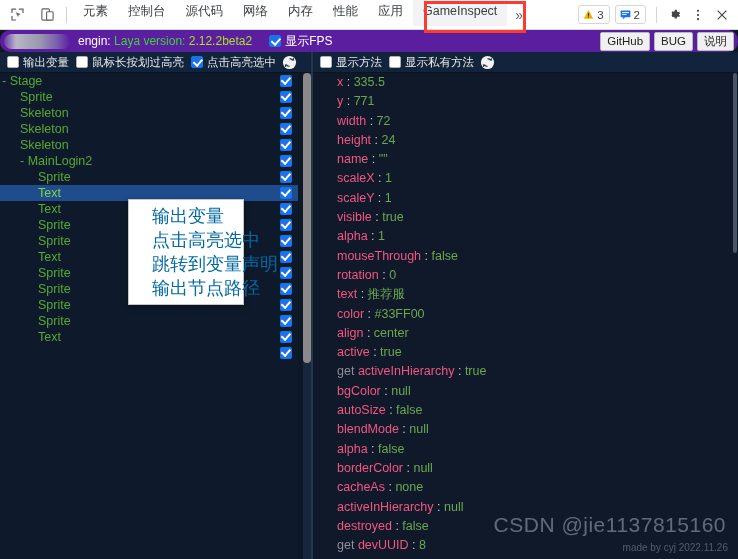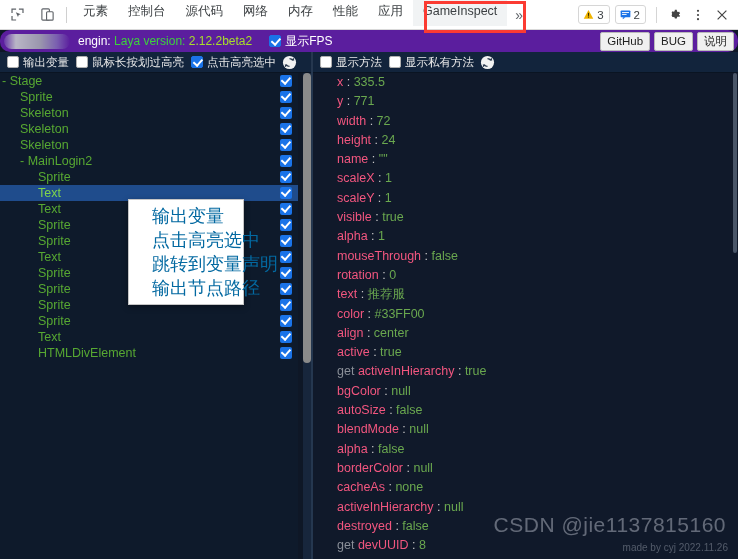--- a/index.html
+++ b/index.html
@@ -332,21 +332,21 @@
       <div class="tree-row selected"><span class="lbl" style="padding-left: 38px;">Text</span><span class="tree-cb"></span></div>
       <div class="tree-row"><span class="lbl" style="padding-left: 38px;">Text</span><span class="tree-cb"></span></div>
       <div class="tree-row"><span class="lbl" style="padding-left: 38px;">Sprite</span><span class="tree-cb"></span></div>
       <div class="tree-row"><span class="lbl" style="padding-left: 38px;">Sprite</span><span class="tree-cb"></span></div>
       <div class="tree-row"><span class="lbl" style="padding-left: 38px;">Text</span><span class="tree-cb"></span></div>
       <div class="tree-row"><span class="lbl" style="padding-left: 38px;">Sprite</span><span class="tree-cb"></span></div>
       <div class="tree-row"><span class="lbl" style="padding-left: 38px;">Sprite</span><span class="tree-cb"></span></div>
       <div class="tree-row"><span class="lbl" style="padding-left: 38px;">Sprite</span><span class="tree-cb"></span></div>
       <div class="tree-row"><span class="lbl" style="padding-left: 38px;">Sprite</span><span class="tree-cb"></span></div>
       <div class="tree-row"><span class="lbl" style="padding-left: 38px;">Text</span><span class="tree-cb"></span></div>
-      <div class="tree-row"><span class="lbl" style="padding-left: 38px;">HTMLDivElement</span><span class="tree-cb"></span></div>
+      <div class="tree-row"><span class="tree-cb"></span></div>
     </div>
   <div class="tree-scrollbar">
     <div class="tree-thumb"></div>
   </div>
   <div class="divider"></div>
 
   <div class="props-panel" id="props-panel">
       <div class="prop-row"><span class="p-key">x</span><span class="p-colon"> : </span><span class="p-val">335.5</span></div>
       <div class="prop-row"><span class="p-key">y</span><span class="p-colon"> : </span><span class="p-val">771</span></div>
       <div class="prop-row"><span class="p-key">width</span><span class="p-colon"> : </span><span class="p-val">72</span></div>

